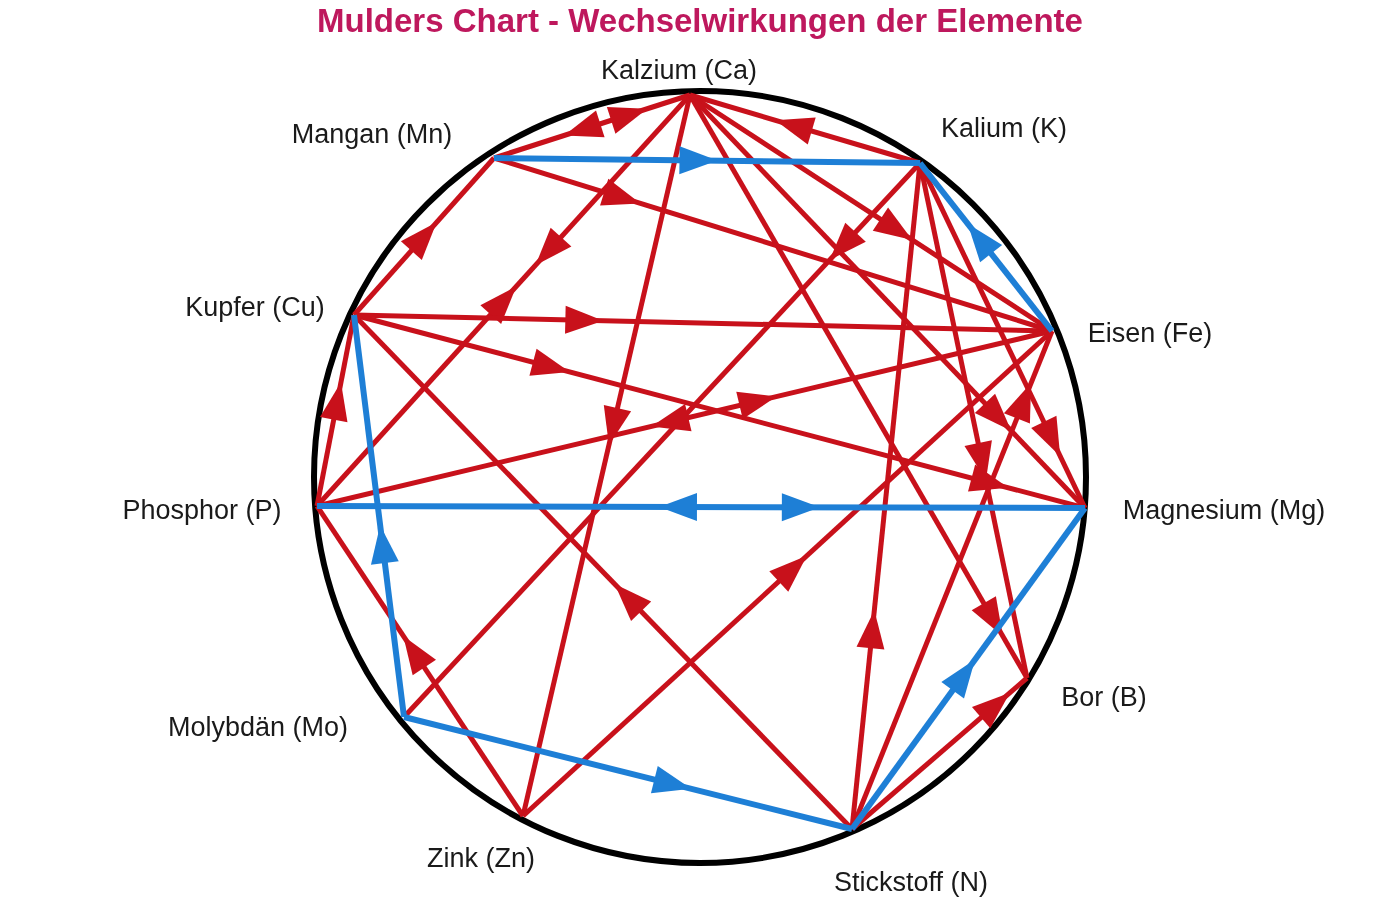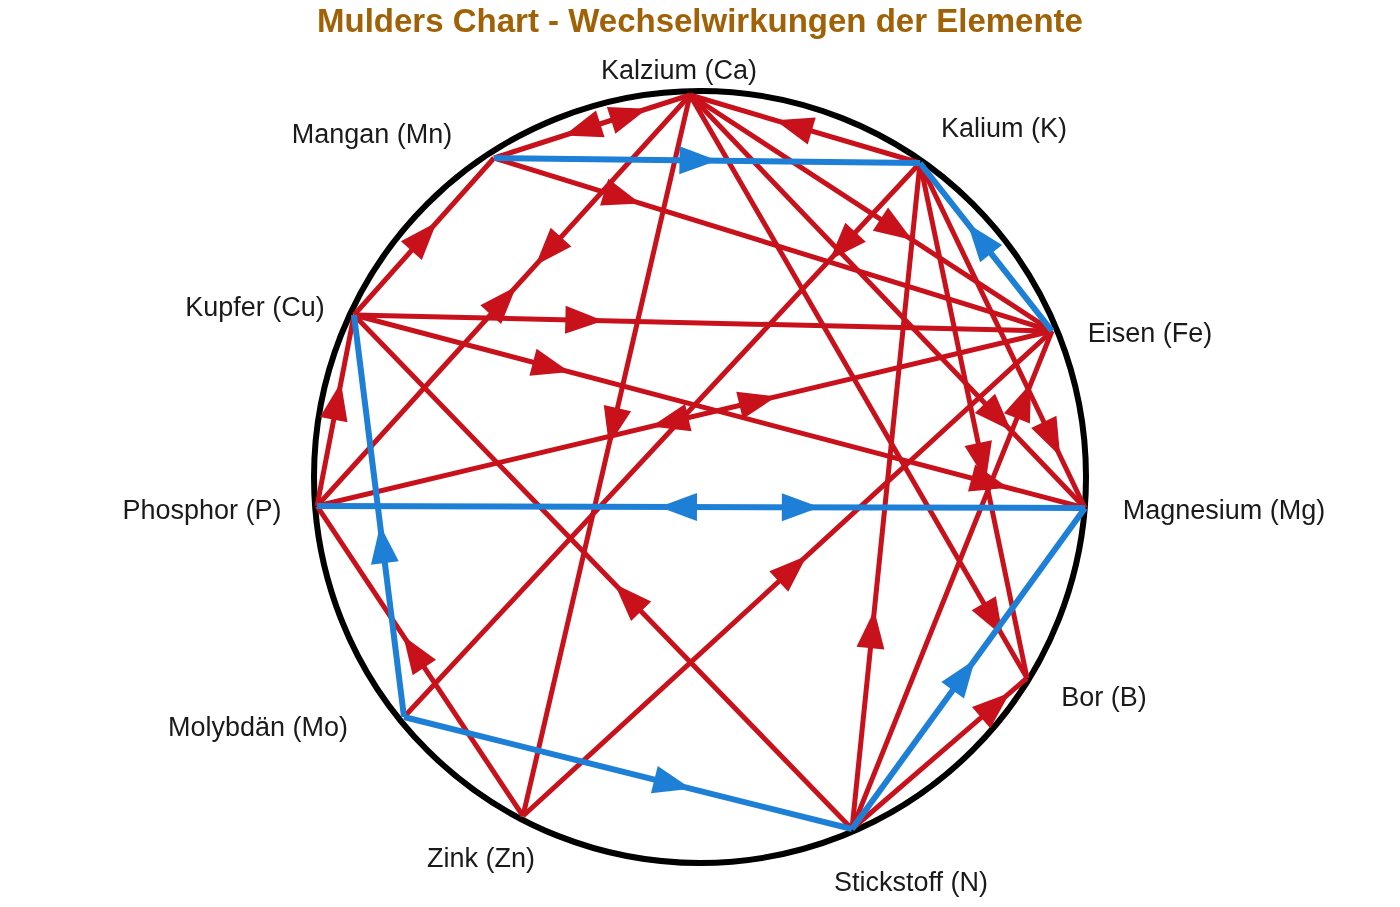--- a/index.html
+++ b/index.html
@@ -2,21 +2,21 @@
 <html><head>
 <meta charset="utf-8">
 <style>
   html,body{margin:0;padding:0;background:#ffffff;}
   body{
     width:1400px;height:907px;position:relative;overflow:hidden;
     font-family:"Liberation Sans",sans-serif;
   }
   .title{
     position:absolute;top:2px;left:0;width:100%;
-    text-align:center;font-size:33px;font-weight:bold;color:#a16207;
+    text-align:center;font-size:33px;font-weight:bold;color:#be185d;
     letter-spacing:0px;
   }
   svg{position:absolute;top:0;left:0;}
   text.node-label{
     font-family:"Liberation Sans",sans-serif;
     font-size:27px;fill:#1a1a1a;
   }
 </style>
 </head>
 <body>

